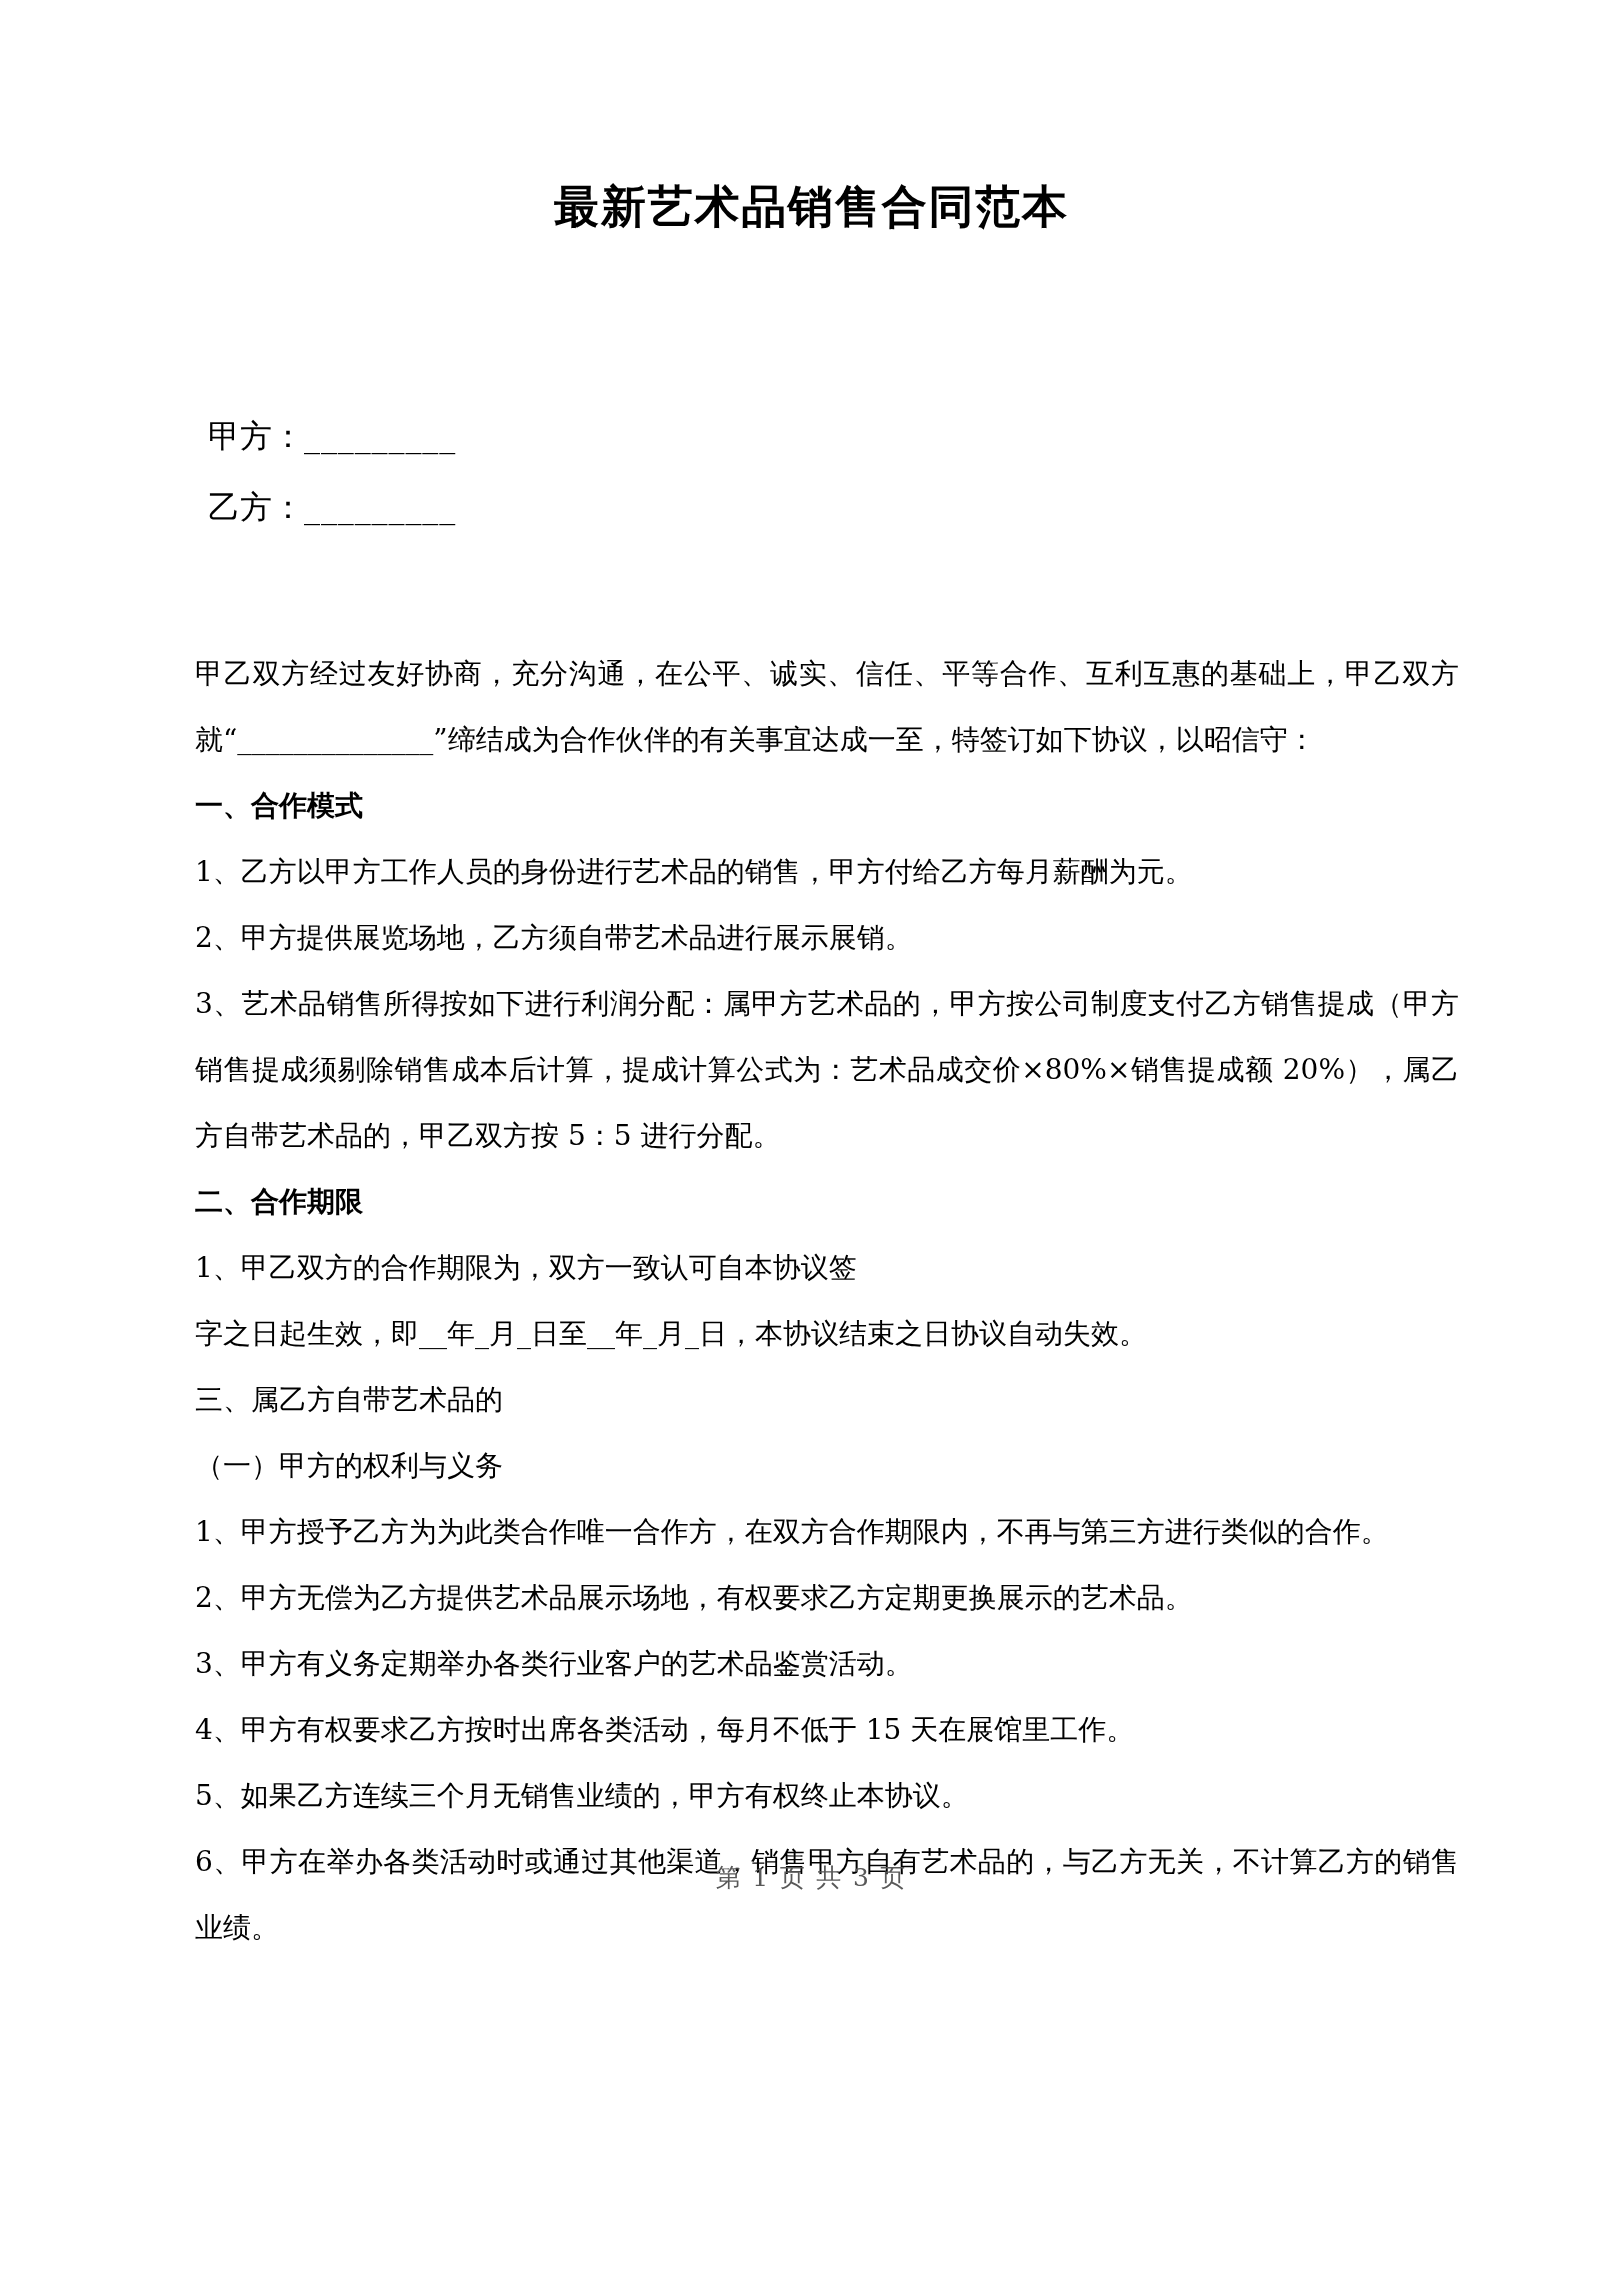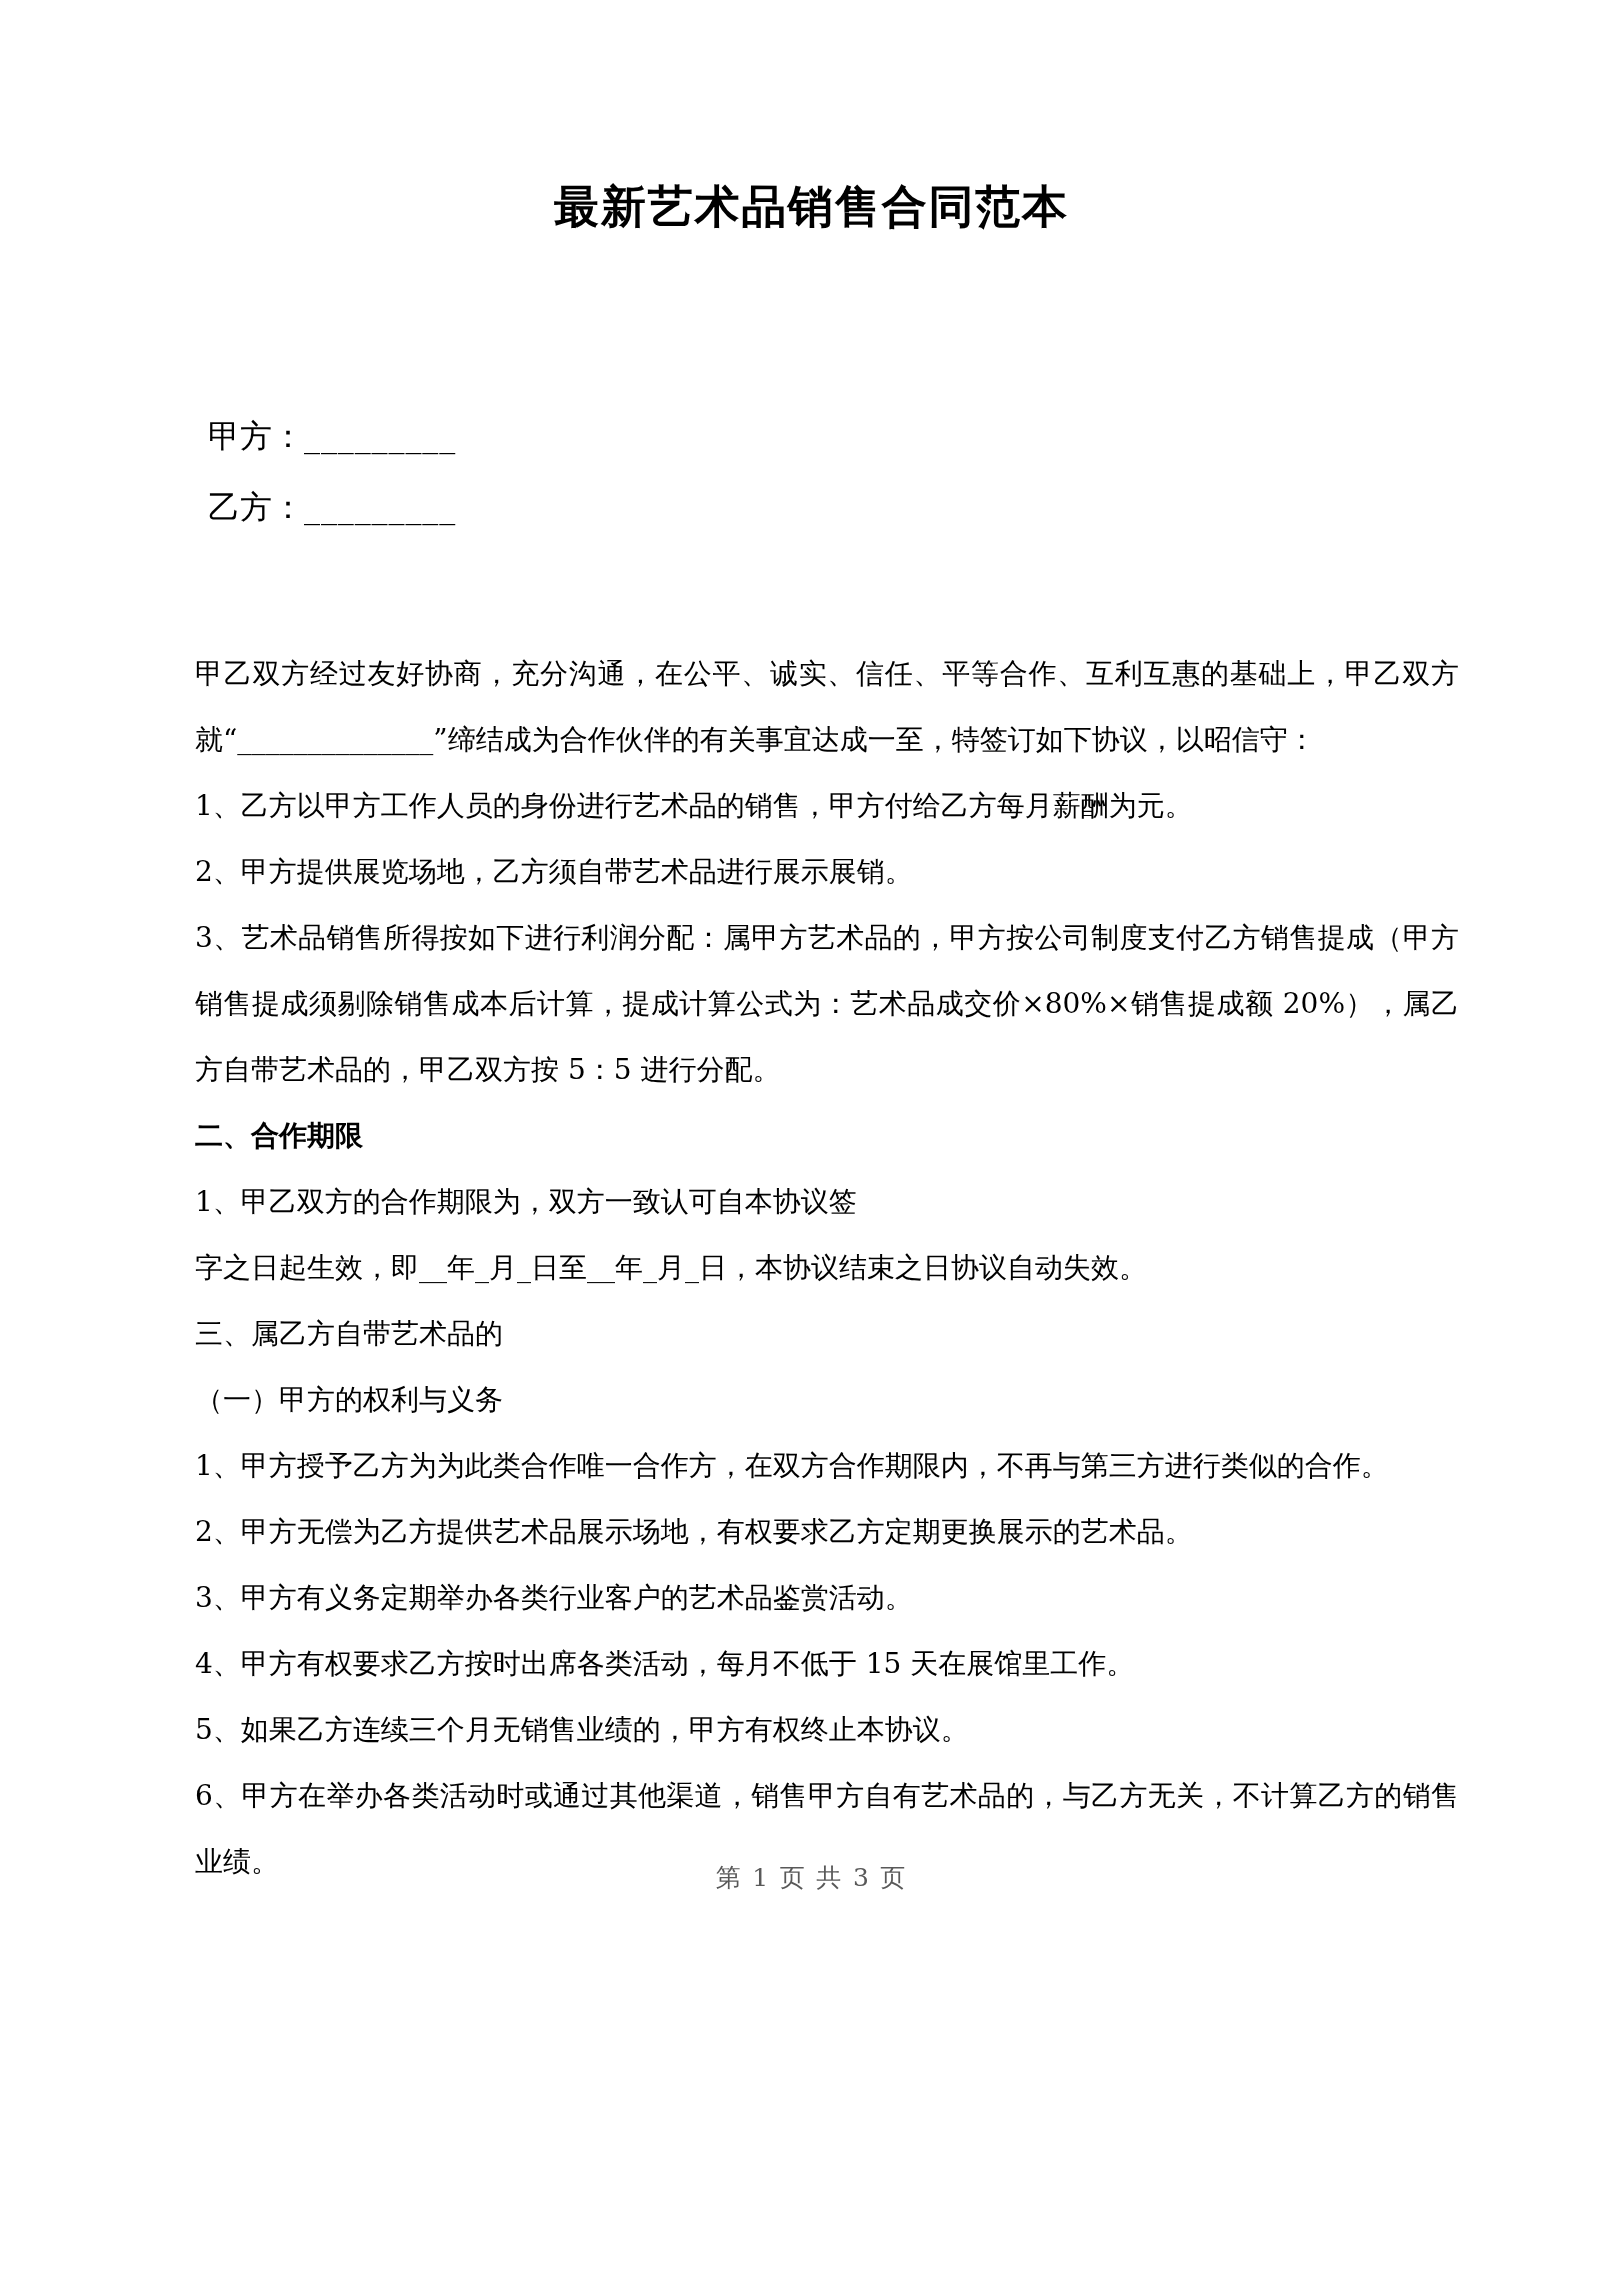--- a/index.html
+++ b/index.html
@@ -69,20 +69,21 @@
 
   <h1 class="doc-title">最新艺术品销售合同范本</h1>
 
   <div class="parties">
     <p class="party-line"><span>甲方：</span><span class="party-blank">_________</span></p>
     <p class="party-line"><span>乙方：</span><span class="party-blank">_________</span></p>
   </div>
 
   <div class="content">
     <p class="para">甲乙双方经过友好协商，充分沟通，在公平、诚实、信任、平等合作、互利互惠的基础上，甲乙双方就“______________”缔结成为合作伙伴的有关事宜达成一至，特签订如下协议，以昭信守：</p>
+    <p class="para bold">一、合作模式</p>
     <p class="para">1、乙方以甲方工作人员的身份进行艺术品的销售，甲方付给乙方每月薪酬为元。</p>
     <p class="para">2、甲方提供展览场地，乙方须自带艺术品进行展示展销。</p>
     <p class="para">3、艺术品销售所得按如下进行利润分配：属甲方艺术品的，甲方按公司制度支付乙方销售提成（甲方销售提成须剔除销售成本后计算，提成计算公式为：艺术品成交价×80%×销售提成额 20%），属乙方自带艺术品的，甲乙双方按 5：5 进行分配。</p>
     <p class="para bold">二、合作期限</p>
     <p class="para">1、甲乙双方的合作期限为，双方一致认可自本协议签</p>
     <p class="para">字之日起生效，即__年_月_日至__年_月_日，本协议结束之日协议自动失效。</p>
     <p class="para">三、属乙方自带艺术品的</p>
     <p class="para">（一）甲方的权利与义务</p>
     <p class="para">1、甲方授予乙方为为此类合作唯一合作方，在双方合作期限内，不再与第三方进行类似的合作。</p>
     <p class="para">2、甲方无偿为乙方提供艺术品展示场地，有权要求乙方定期更换展示的艺术品。</p>

